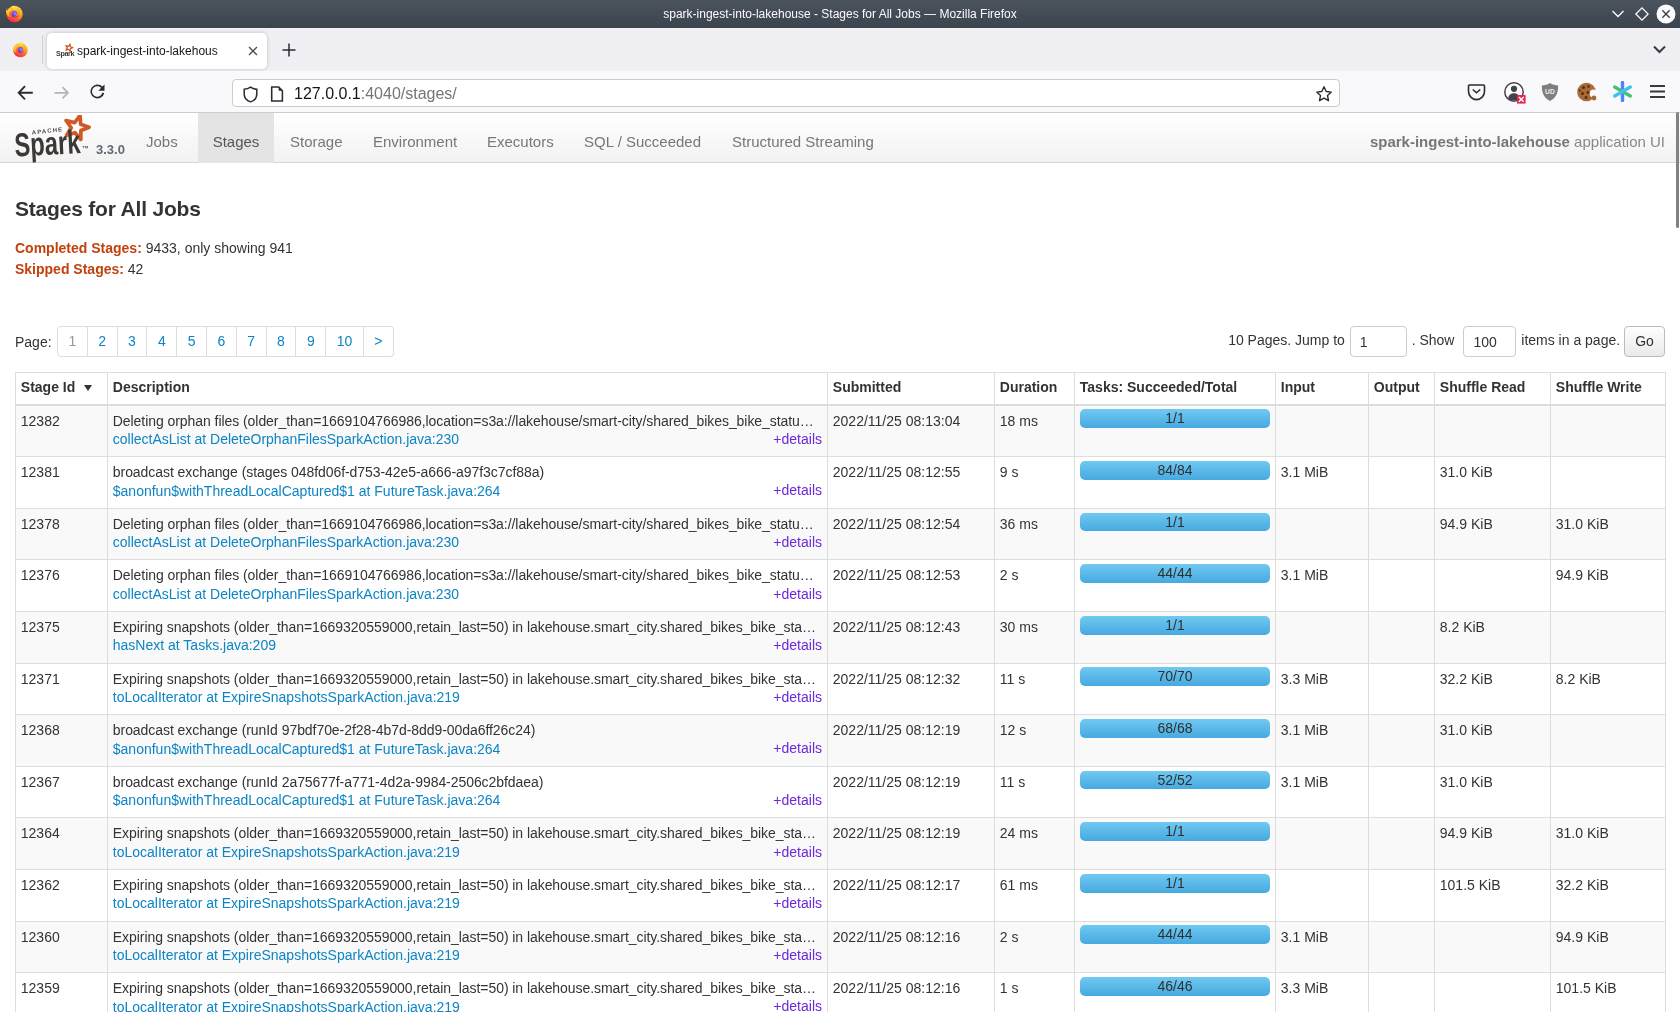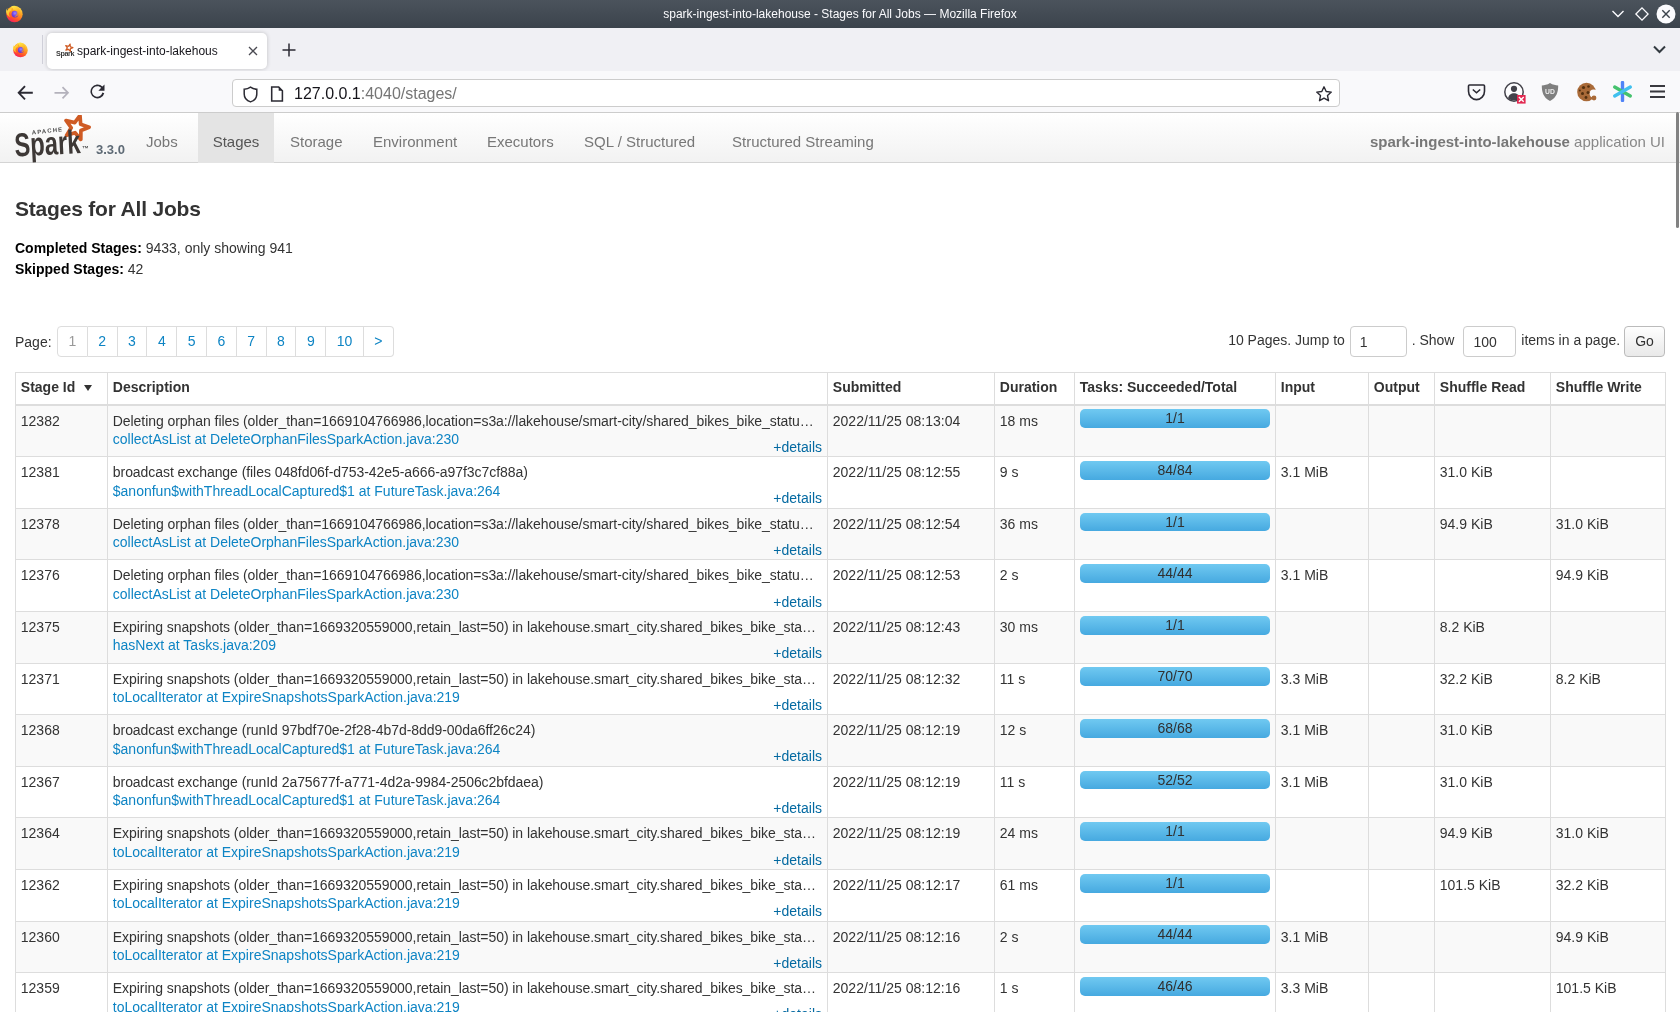--- a/index.html
+++ b/index.html
@@ -20,41 +20,41 @@
 #sparknav { position:absolute; left:0; top:113px; width:1680px; height:50px; background:linear-gradient(#ffffff,#f2f2f2); border-bottom:1px solid #d4d4d4; }
 #sparknav .navitem { position:absolute; top:0; height:50px; line-height:57px; color:#777; font-size:15px; }
 #sparknav .active { background:#e4e4e4; color:#555; text-align:center; }
 #appname { position:absolute; right:15px; top:0; height:50px; line-height:57px; font-size:15px; color:#888; }
 #appname b { color:#777; }
 #vtag { position:absolute; left:96px; top:29px; font-size:13px; font-weight:bold; color:#5e6a75; }
 
 #content { position:absolute; left:0; top:163px; width:1680px; height:849px; background:#fff; }
 h3 { position:absolute; left:15px; top:34px; font-size:21px; color:#333; font-weight:bold; letter-spacing:-0.2px; }
 #summary { position:absolute; left:15px; top:75px; font-size:14px; color:#333; line-height:21px; }
-#summary a { color:#000000; font-weight:bold; text-decoration:none;text-align:center; }
+#summary a { color:#c2410c; font-weight:bold; text-decoration:none;text-align:center; }
 #h4hdr { position:absolute; left:15px; top:131px; font-size:17.5px; font-weight:bold; color:#0d84c4; }
 #h4hdr .arr { display:inline-block; width:0; height:0; border-left:5.5px solid transparent; border-right:5.5px solid transparent; border-top:8px solid #333; margin-right:6px; vertical-align:1px; }
 
 #pagerow { position:absolute; left:15px; top:171px; font-size:14px; color:#333; }
 ul.pager { position:absolute; left:42px; top:-8px; display:flex; list-style:none; }
 ul.pager li { border:1px solid #ddd; border-left:none; background:#fff; color:#0d84c4; font-size:14px; line-height:21px; padding:4px 10.5px; }
 ul.pager li:first-child { border-left:1px solid #ddd; border-radius:4px 0 0 4px; }
 ul.pager li:last-child { border-radius:0 4px 4px 0; }
 #pagectl { position:absolute; right:15px; top:163px; font-size:14px; color:#333; }
 #pagectl input { width:57px; height:31px; border:1px solid #ccc; border-radius:4px; font-size:14px; padding-left:9px; font-family:"Liberation Sans",sans-serif; color:#333; vertical-align:middle; margin:0 1px; }
 #pagectl .go { display:inline-block; width:41px; height:31px; line-height:29px; text-align:center; background:linear-gradient(#fefefe,#e9e9e9); border:1px solid #bbb; border-radius:4px; vertical-align:middle; margin-left:0; color:#333; }
 
 table { position:absolute; left:15px; top:209px; width:1650px; border-collapse:collapse; font-size:14px; color:#333; table-layout:fixed; }
 th,td { border:1px solid #ddd; padding:6px 4.8px 7.8px; vertical-align:top; text-align:left; line-height:18.4px; }
 thead th { border-bottom:2px solid #ddd; font-weight:bold; padding:4.5px 4.8px 7.6px; }
 tbody tr:nth-child(odd) { background:#f9f9f9; }
 td.desc { position:relative; }
 .l1 { white-space:nowrap; overflow:hidden; text-overflow:ellipsis; letter-spacing:-0.06px; margin-right:6px; }
 a.sl { color:#0d84c4; text-decoration:none; }
-.det { position:absolute; right:5px; bottom:0; color:#0369a1; line-height:18.4px; }
+.det { position:absolute; right:5px; bottom:8px; color:#6d28d9; line-height:18.4px; }
 .progress { margin:-2.2px 0 0; height:14px; border-radius:5px; }
 .pbar { height:18.75px; border-radius:5px; background:linear-gradient(#70c9f1,#46a9e0); text-align:center; line-height:18.5px; color:#303030; }
 #scrollthumb { position:absolute; left:1675.5px; top:112px; width:3.5px; height:116px; background:#828282; border-radius:2px; }
 .sorticon { display:inline-block; width:0; height:0; border-left:4.5px solid transparent; border-right:4.5px solid transparent; border-top:6px solid #333; margin-left:5px; vertical-align:1px; }
 </style></head>
 <body>
 <div id="titlebar">
   <div class="wtitle">spark-ingest-into-lakehouse - Stages for All Jobs — Mozilla Firefox</div>
   <div class="abs" id="ff-title" style="left:5px;top:4px;">
       <svg width="19" height="19" viewBox="0 0 24 24">
@@ -207,21 +207,21 @@
   <text x="2" y="41.5" font-family="Liberation Sans" font-size="33" font-weight="bold" fill="#3d3836" textLength="66" lengthAdjust="spacingAndGlyphs" transform="rotate(-3 2 41.5)">Spark</text>
   <text x="69" y="36" font-family="Liberation Sans" font-size="7" font-weight="bold" fill="#555">™</text>
 </svg>
     </div>
   <div id="vtag">3.3.0</div>
   <div class="navitem" style="left:146px;">Jobs</div>
   <div class="navitem active" style="left:198px; width:76px;">Stages</div>
   <div class="navitem" style="left:290px;">Storage</div>
   <div class="navitem" style="left:373px;">Environment</div>
   <div class="navitem" style="left:487px;">Executors</div>
-  <div class="navitem" style="left:584px;">SQL / Structured</div>
+  <div class="navitem" style="left:584px;">SQL / Succeeded</div>
   <div class="navitem" style="left:732px;">Structured Streaming</div>
   <div id="appname"><b>spark-ingest-into-lakehouse</b> application UI</div>
 </div>
 <div id="content">
   <h3>Stages for All Jobs</h3>
   <div id="summary">
     <div><a>Completed Stages:</a> 9433, only showing 941</div>
     <div><a>Skipped Stages:</a> 42</div>
   </div>
   <div id="pagerow">Page:
@@ -281,21 +281,21 @@
             </div>
           </td>
           <td></td>
           <td></td>
           <td></td>
           <td></td>
         </tr>
         <tr>
           <td>12381</td>
           <td class="desc">
-            <div class="l1">broadcast exchange (files 048fd06f-d753-42e5-a666-a97f3c7cf88a)</div>
+            <div class="l1">broadcast exchange (stages 048fd06f-d753-42e5-a666-a97f3c7cf88a)</div>
             <div><a class="sl">$anonfun$withThreadLocalCaptured$1 at FutureTask.java:264</a></div>
             <div class="det">+details</div>
           </td>
           <td>2022/11/25 08:12:55</td>
           <td>9 s</td>
           <td>
             <div class="progress">
               <div class="pbar" style="width:100%">84/84</div>
             </div>
           </td>

